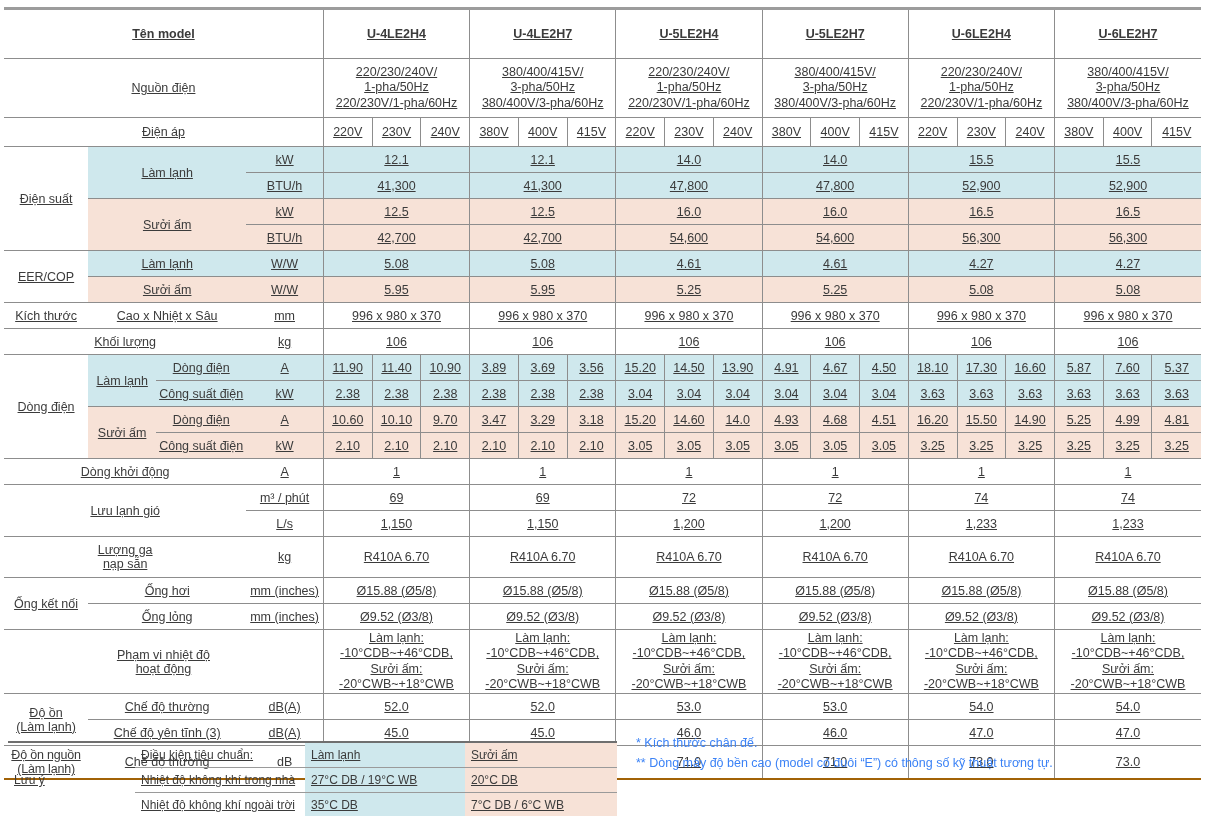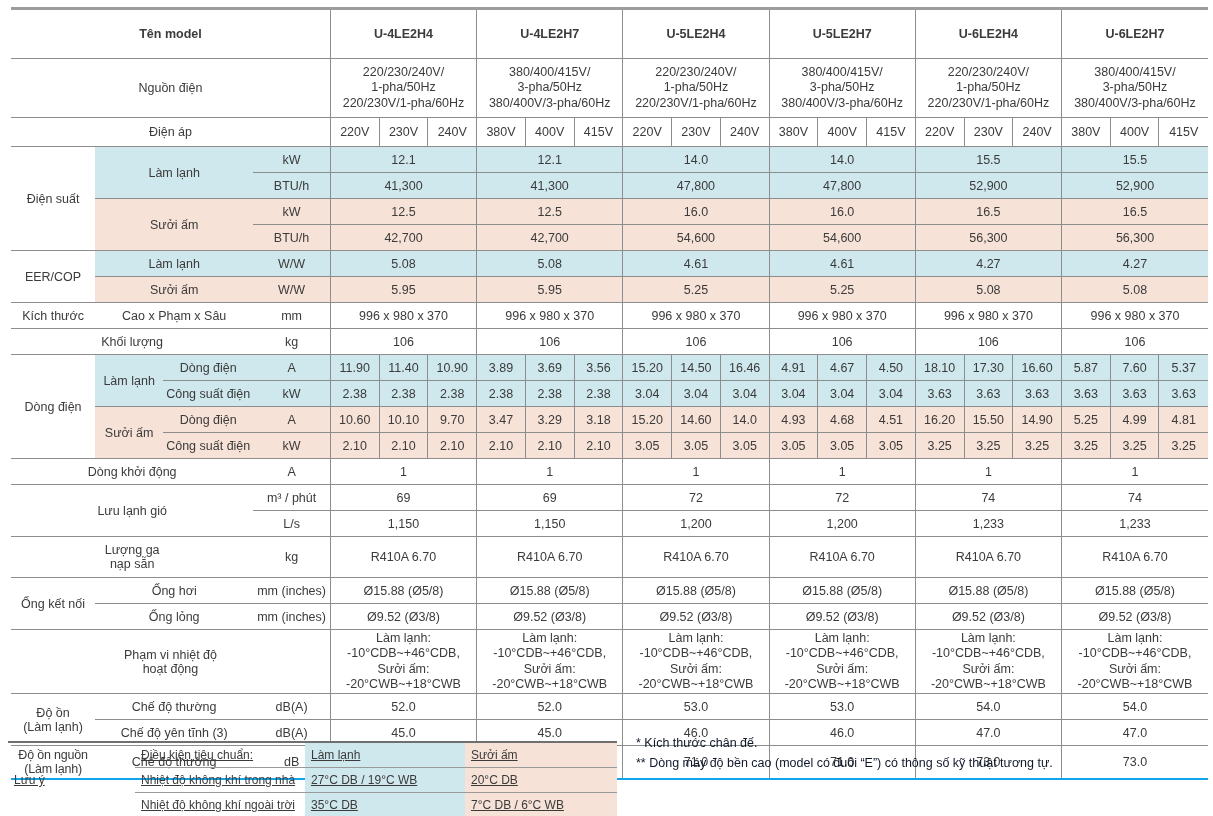--- a/index.html
+++ b/index.html
@@ -1,43 +1,43 @@
 <!DOCTYPE html>
 <html><head>
 <meta charset="utf-8">
 <style>
   html,body{margin:0;padding:0;background:#ffffff;}
   .page{position:relative;width:1213px;height:816px;background:#fff;
         font-family:"Liberation Sans","DejaVu Sans",sans-serif;color:#3b3b3b;overflow:hidden;}
   table{border-collapse:collapse;table-layout:fixed;}
-  .spec{position:absolute;left:11px;top:7px;width:1197px;}
+  .spec{position:absolute;left:4px;top:7px;width:1197px;text-decoration:underline;}
   .spec td{border-bottom:1px solid #8d8d8d;font-size:12.5px;color:#3b3b3b;
            text-align:center;vertical-align:middle;padding:1px 2px;overflow:hidden;}
   .lab{text-align:left;padding-left:6px;}
   .sub{text-align:left;padding-left:3px;}
   .unit{text-align:left;padding-left:3px;}
   .vl{border-left:1px solid #8d8d8d;}
   .blue{background:#cfe8ed;}
   .peach{background:#f7e2d7;}
   .b{font-weight:bold;}
   .small{font-size:10.6px;line-height:1.22;}
   .pre{white-space:pre-line;}
   .tight{font-size:12px;padding-left:3px;letter-spacing:-0.2px;}
   .mname{font-size:13.5px;margin-top:32px;}
   .r-top td{border-top:3px solid #9c9c9c;}
-  .r-last td{border-bottom:2px solid #0ea5e9;}
+  .r-last td{border-bottom:2px solid #a16207;}
   .rh46 td{height:46px;} .rh56 td{height:56px;text-align:center;} .rh26 td{height:26px;}
   .rh23 td{height:23px;} .rh38 td{height:38px;} .rh60 td{height:60px;margin-top:26px;} .rh30 td{height:30px;}
   .notes{position:absolute;left:8px;top:741px;width:609px;}
   .notes td{border-bottom:1px solid #9a9a9a;font-size:12px;color:#3b3b3b;
             text-align:left;vertical-align:middle;padding:2px 2px 2px 6px;height:20px;overflow:hidden;text-decoration:underline;}
   .n-top td{border-top:2px solid #6f6f6f;}
   .n-last td{border-bottom:2px solid #6f6f6f;}
   .nlab{padding-left:32px;border-bottom:2px solid #6f6f6f;}
-  .footnotes{position:absolute;left:636px;top:733px;font-size:12.5px;line-height:1.6;color:#0f172a;}
+  .footnotes{position:absolute;left:636px;top:733px;font-size:12.5px;line-height:1.6;color:#3b82f6;}
 </style>
 </head>
 <body>
 
 <div class="page">
 <table class="spec">
 <colgroup>
 <col style="width:84px">
         <col style="width:68px">
         <col style="width:90px">
@@ -168,21 +168,21 @@
   <td class="unit peach">W/W</td>
   <td class="peach vl" colspan="3">5.95</td>
   <td class="peach vl" colspan="3">5.95</td>
   <td class="peach vl" colspan="3">5.25</td>
   <td class="peach vl" colspan="3">5.25</td>
   <td class="peach vl" colspan="3">5.08</td>
   <td class="peach vl" colspan="3">5.08</td>
 </tr>
 <tr class="rh23">
   <td class="lab">Kích thước</td>
-  <td class="sub" colspan="2">Cao x Phạm x Sâu</td>
+  <td class="sub" colspan="2">Cao x Nhiệt x Sâu</td>
   <td class="unit">mm</td>
   <td class="vl" colspan="3">996 x 980 x 370</td>
   <td class="vl" colspan="3">996 x 980 x 370</td>
   <td class="vl" colspan="3">996 x 980 x 370</td>
   <td class="vl" colspan="3">996 x 980 x 370</td>
   <td class="vl" colspan="3">996 x 980 x 370</td>
   <td class="vl" colspan="3">996 x 980 x 370</td>
 </tr>
 <tr class="rh23">
   <td class="lab" colspan="3">Khối lượng</td>
@@ -200,21 +200,21 @@
   <td class="sub blue">Dòng điện</td>
   <td class="unit blue">A</td>
   <td class="blue vl">11.90</td>
   <td class="blue vl">11.40</td>
   <td class="blue vl">10.90</td>
   <td class="blue vl">3.89</td>
   <td class="blue vl">3.69</td>
   <td class="blue vl">3.56</td>
   <td class="blue vl">15.20</td>
   <td class="blue vl">14.50</td>
-  <td class="blue vl">16.46</td>
+  <td class="blue vl">13.90</td>
   <td class="blue vl">4.91</td>
   <td class="blue vl">4.67</td>
   <td class="blue vl">4.50</td>
   <td class="blue vl">18.10</td>
   <td class="blue vl">17.30</td>
   <td class="blue vl">16.60</td>
   <td class="blue vl">5.87</td>
   <td class="blue vl">7.60</td>
   <td class="blue vl">5.37</td>
 </tr>

